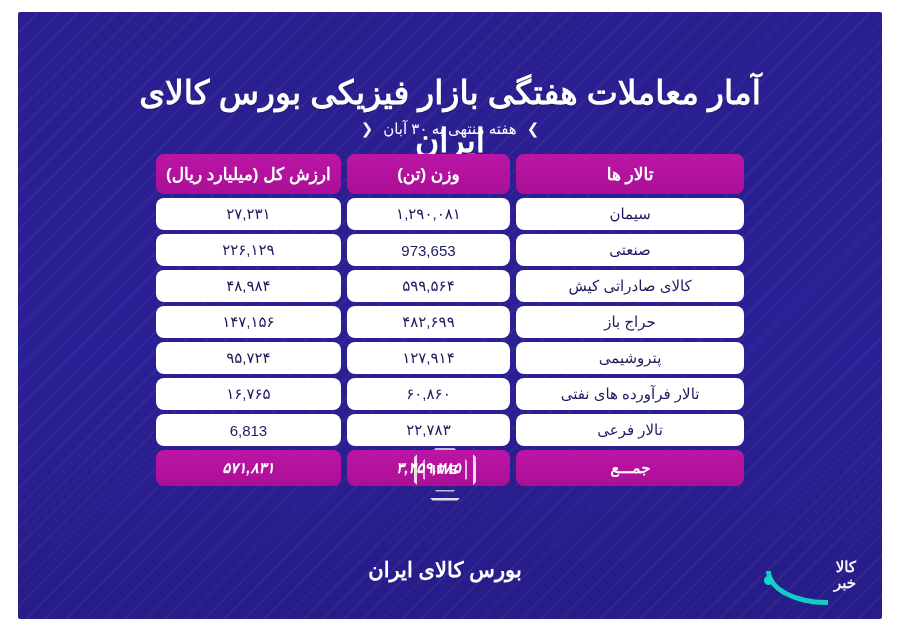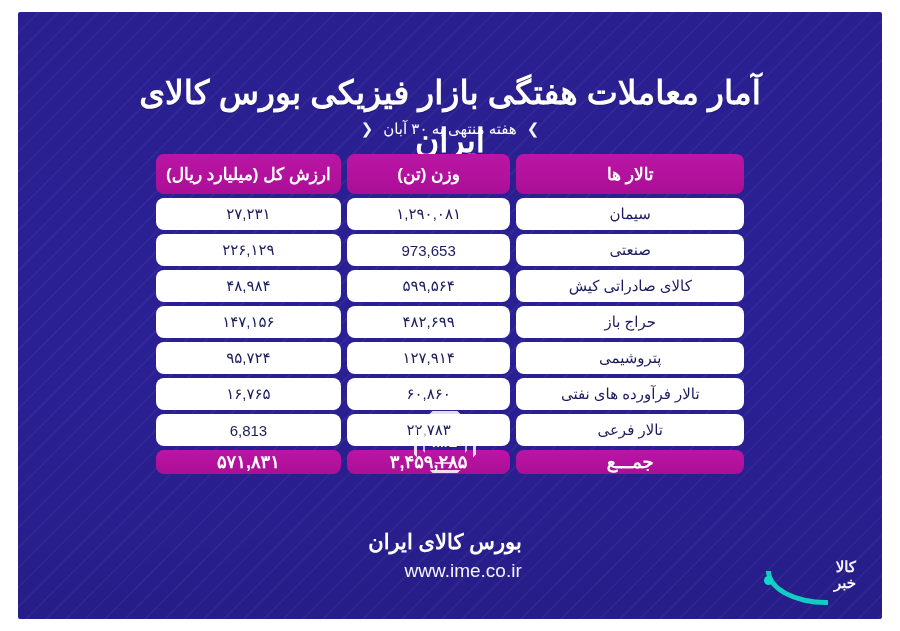--- a/index.html
+++ b/index.html
@@ -87,23 +87,24 @@
   }
   table.stats tbody td {
     background: #ffffff;
     color: #1b1b5e;
     font-weight: normal;
   }
   table.stats tbody tr.total td {
     background: linear-gradient(180deg,#bb15a5 0%, #ab0f96 100%);
     color: #ffffff;
     font-weight: bold;
-    font-size: 18px;
-    height: 24px;
+    font-size: 15px;
+    height: 36px;
     letter-spacing: 1px;
+    font-style: italic;
   }
   .col-hall { width: 232px; }
   .col-weight { width: 168px; }
   .col-value { width: 184px; }
 
   .footer {
     position: absolute;
     bottom: 34px;
     right: 0; left: 0;
     padding: 0 70px 0 60px;
@@ -255,21 +256,20 @@
     </table>
 
     <div class="footer">
       <div class="ime-logo">
         <div class="oct"></div>
         <div class="oct-in"></div>
         <div class="lbl">IME</div>
       </div>
       <div class="footer-text">
         <span class="f-name">بورس کالای ایران</span>
-        <span class="f-url">www.ime.co.ir</span>
       </div>
     </div>
 
     <div class="watermark">
       <div class="wm-text">
         <span>کالا</span><br>
         <span>خبر</span>
       </div>
       <div class="wm-arc"></div>
       <div class="wm-dot"></div>

